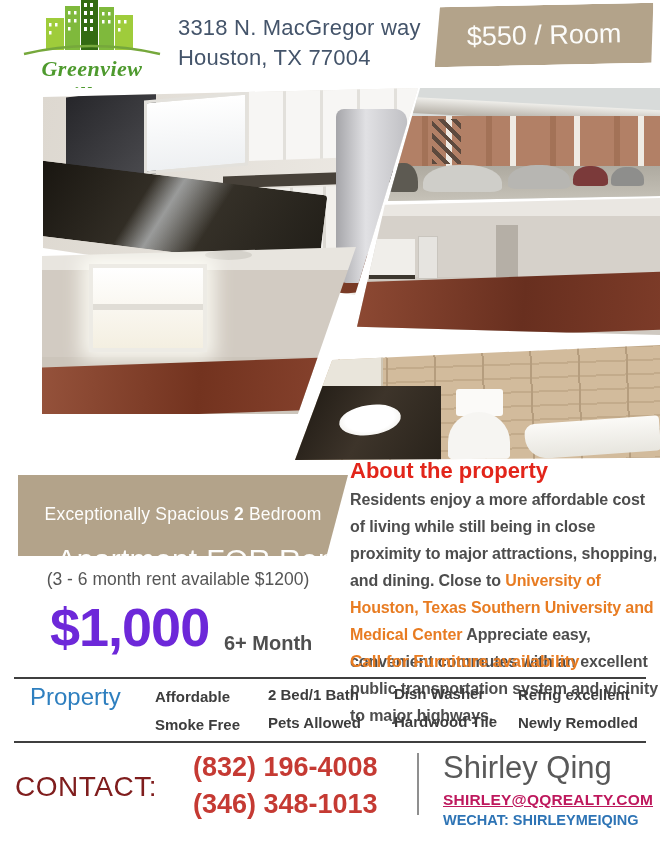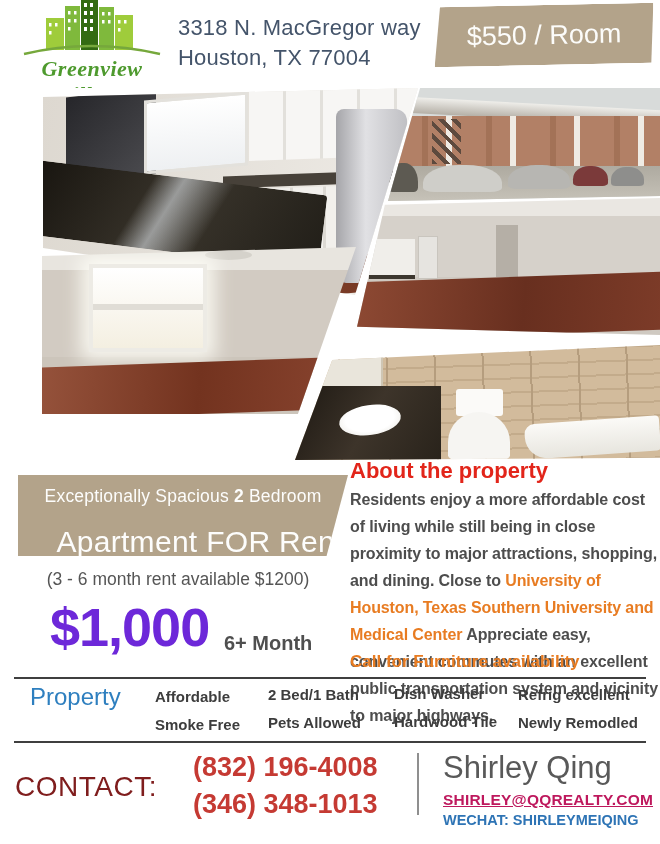--- a/index.html
+++ b/index.html
@@ -92,21 +92,21 @@
     background:radial-gradient(ellipse at 50% 45%,#ffffff 55%,#e4e2db);}
   .t-tank{left:44%;bottom:38%;width:13%;height:24%;background:#fbfaf8;border-radius:3px;}
   .t-toilet{left:42%;bottom:0;width:17%;height:42%;background:#f6f5f2;
     border-radius:50% 50% 12% 12%/62% 62% 10% 10%;}
   .t-tub{right:0;bottom:5%;width:37%;height:30%;transform:rotate(-4deg);
     background:linear-gradient(180deg,#fbfaf7,#e7e5de);border-radius:10px 4px 4px 22px;}
 
   
   .banner{position:absolute;left:18px;top:475px;width:330px;height:81px;background:#b3a38a;
           clip-path:polygon(0 0,100% 0,93.5% 100%,0 100%);color:#fdfdfc;text-align:center;}
-  .banner-l1{margin-top:11px;font-size:17.5px;letter-spacing:.2px;}
+  .banner-l1{margin-top:29px;font-size:17.5px;letter-spacing:.2px;}
   .banner-l1 b{font-weight:700;}
   .banner-l2{font-size:30px;margin-top:18px;letter-spacing:.3px;padding-left:34px;}
   .rent-note{position:absolute;left:18px;top:569px;width:320px;text-align:center;
              color:#555555;font-size:17.5px;}
   .price{position:absolute;left:50px;top:596px;color:#6d28d9;font-size:54px;font-weight:800;
          letter-spacing:-1px;}
   .price-term{position:absolute;left:224px;top:632px;color:#4f4f4f;font-size:20px;font-weight:700;}
 
   
   .about-title{position:absolute;left:350px;top:458px;color:#e2251a;font-size:22px;font-weight:800;}

